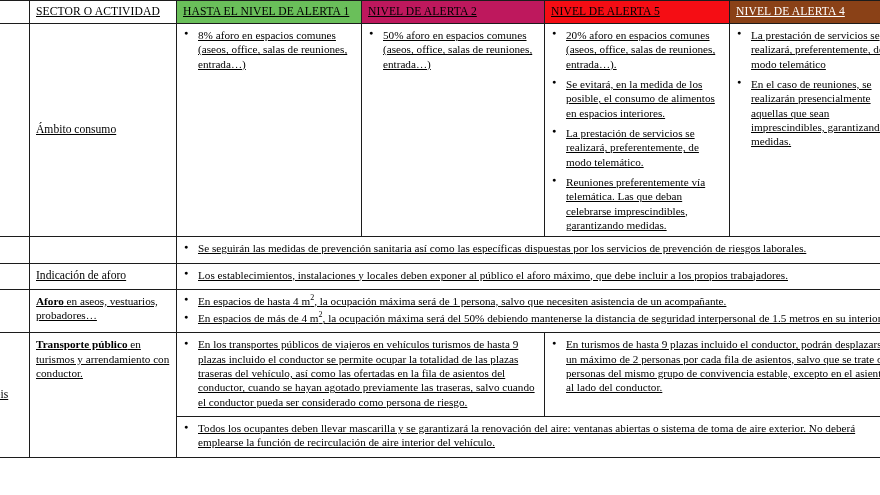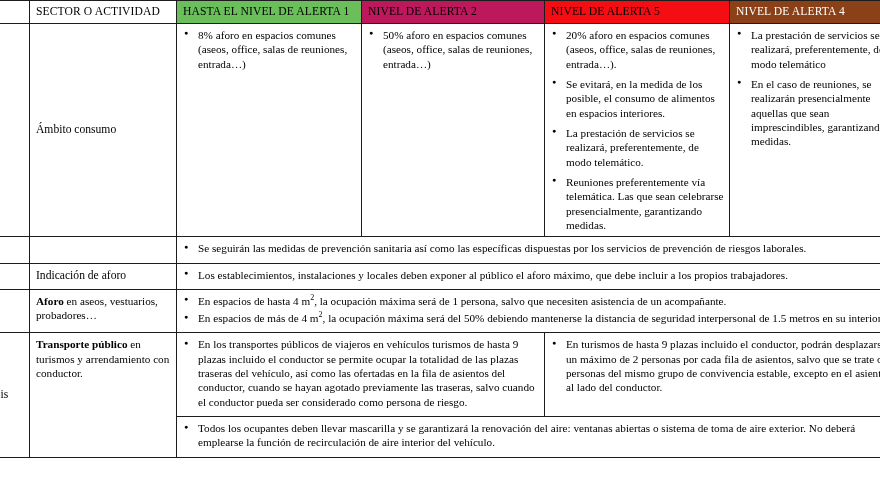--- a/index.html
+++ b/index.html
@@ -33,20 +33,21 @@
     line-height: 1.28;
   }
 
   table.alert-table td,
   table.alert-table th {
     border: 1.4px solid #1c1c1c;
     vertical-align: top;
     padding: 4px 5px 4px 6px;
     text-align: left;
     font-weight: normal;
+    text-decoration: underline;
   }
 
   
   col.c-num    { width: 50px; }
   col.c-sector { width: 147px; }
   col.c-n1     { width: 185px; }
   col.c-n2     { width: 183px; }
   col.c-n3     { width: 185px; }
   col.c-n4     { width: 171px; }
 
@@ -148,21 +149,21 @@
         <td class="v-mid" style="border-color: rgb(28, 28, 28);">
           <ul class="bullets">
             <li>50% aforo en espacios comunes (aseos, office, salas de reuniones, entrada…)</li>
           </ul>
         </td>
         <td style="border-color: rgb(28, 28, 28);">
           <ul class="bullets">
             <li>20% aforo en espacios comunes (aseos, office, salas de reuniones, entrada…).</li>
             <li>Se evitará, en la medida de los posible, el consumo de alimentos en espacios interiores.</li>
             <li>La prestación de servicios se realizará, preferentemente, de modo telemático.</li>
-            <li>Reuniones preferentemente vía telemática. Las que sean celebrarse presencialmente, garantizando medidas.</li>
+            <li>Reuniones preferentemente vía telemática. Las que deban celebrarse imprescindibles, garantizando medidas.</li>
           </ul>
         </td>
         <td class="v-mid" style="border-color: rgb(28, 28, 28);">
           <ul class="bullets">
             <li>La prestación de servicios se realizará, preferentemente, de modo telemático</li>
             <li>En el caso de reuniones, se realizarán presencialmente aquellas que sean imprescindibles, garantizando medidas.</li>
           </ul>
         </td>
       </tr>
 

